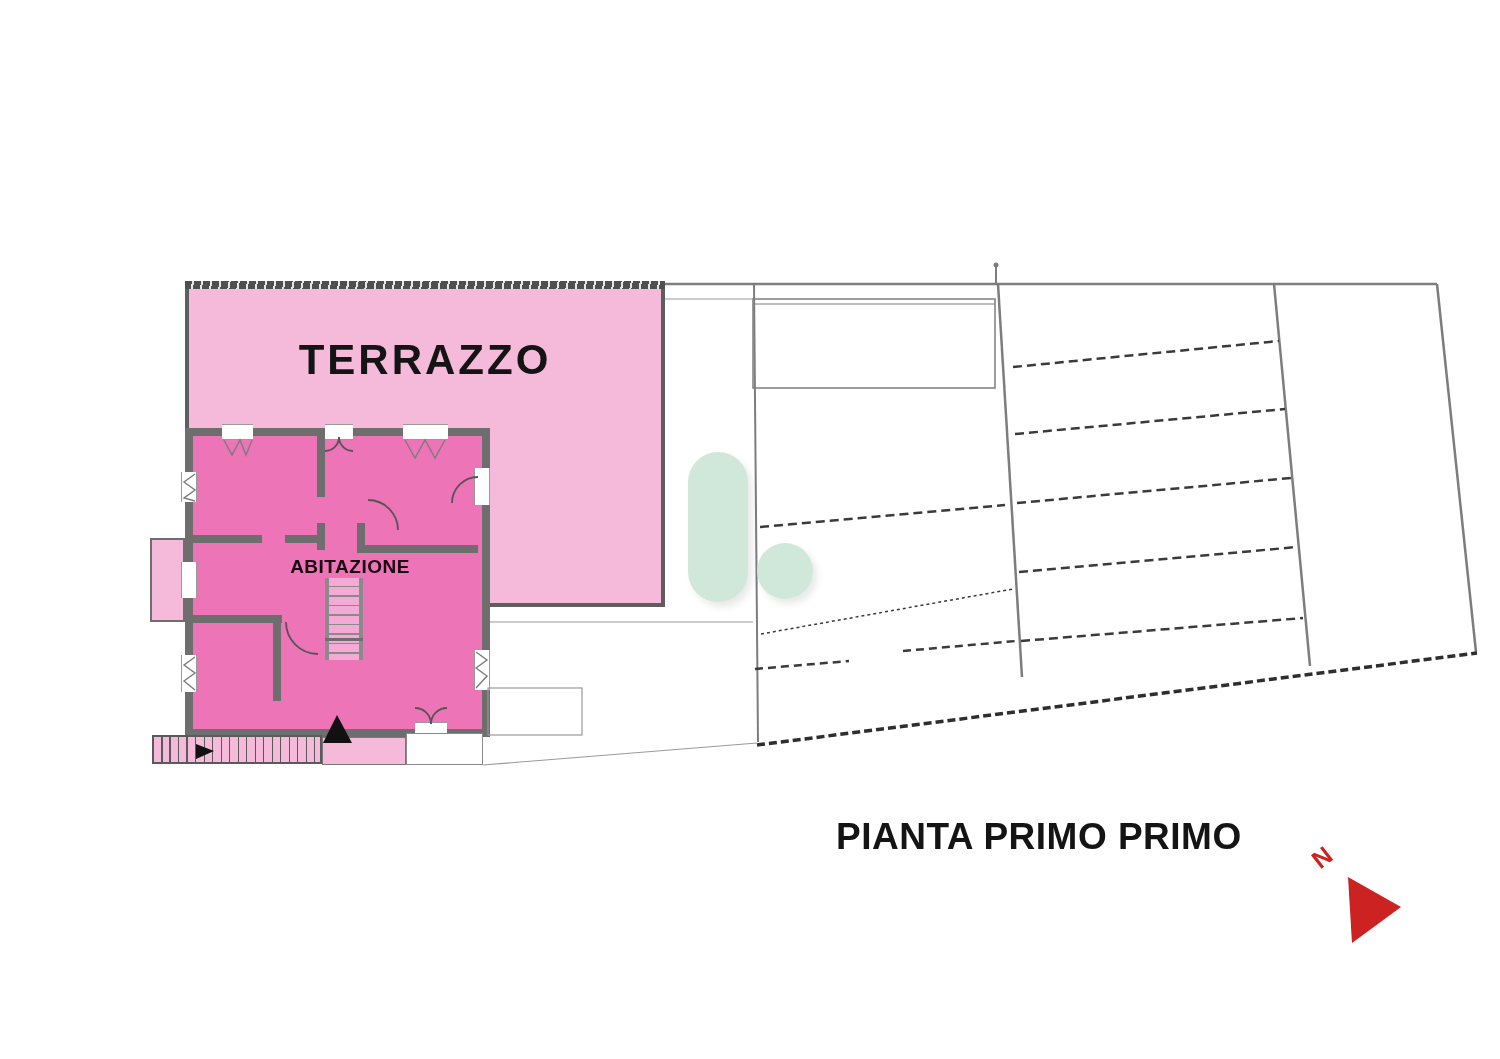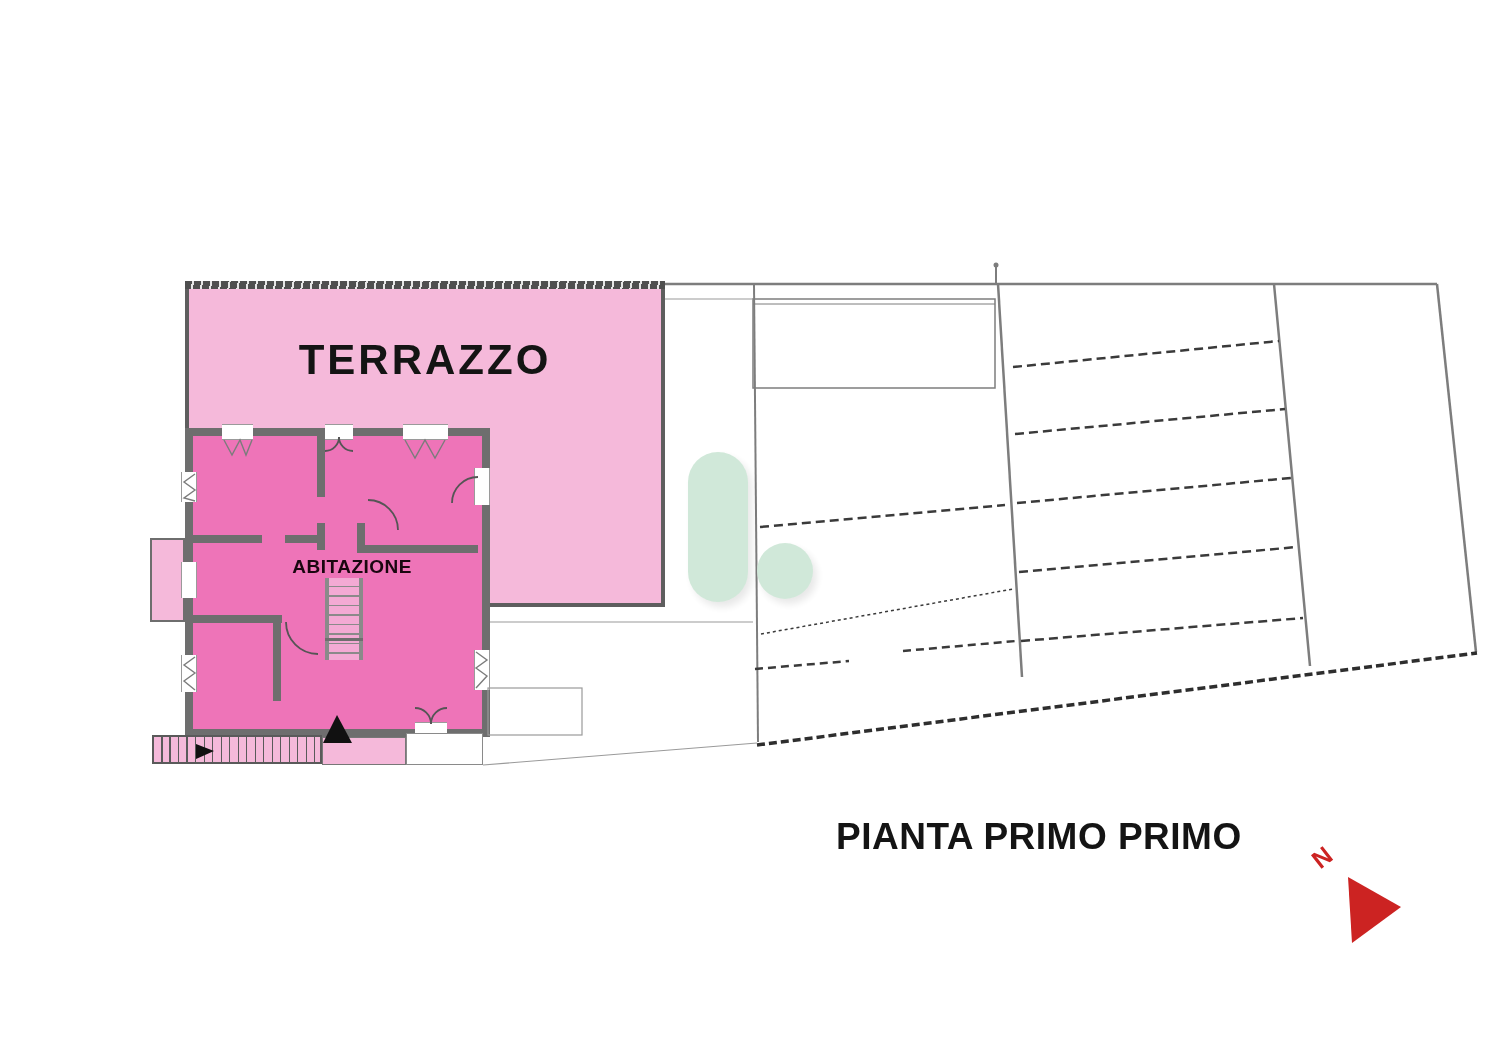--- a/index.html
+++ b/index.html
@@ -30,21 +30,21 @@
   
   .balcony{left:150px;top:538px;width:35px;height:84px;
     background:var(--terrace_fill,#f5b9da);border:2px solid #6e6e6e}
 
   
   .abitazione{left:185px;top:428px;width:305px;height:309px;
     background:var(--dwelling_fill,#ee74b8);border:8px solid var(--wall_gray,#6e6e6e)}
   .wall{position:absolute;background:var(--wall_gray,#6e6e6e)}
   .winH{position:absolute;background:#fff;border-top:1.5px solid #9a9a9a;border-bottom:1.5px solid #9a9a9a}
   .winV{position:absolute;background:#fff;border-left:1.5px solid #9a9a9a;border-right:1.5px solid #9a9a9a}
-  .abit-label{left:272px;top:556px;width:140px;text-align:right;
+  .abit-label{left:280px;top:556px;width:140px;text-align:center;
     font-size:19px;font-weight:bold;color:#1a060f;letter-spacing:0.5px}
 
   
   .stair-int{left:325px;top:578px;width:38px;height:82px;background:#f3aad4;
     border-left:4px solid #8a8a8a;border-right:4px solid #8a8a8a;
     background-image:repeating-linear-gradient(180deg,rgba(0,0,0,0) 0 8px,#8a8a8a 8px 9.5px)}
   .stair-int-land{left:325px;top:638px;width:38px;height:3px;background:#6e6e6e}
 
   
   .stair-ext{left:152px;top:735px;width:170px;height:29px;background:var(--terrace_fill,#f5b9da);

